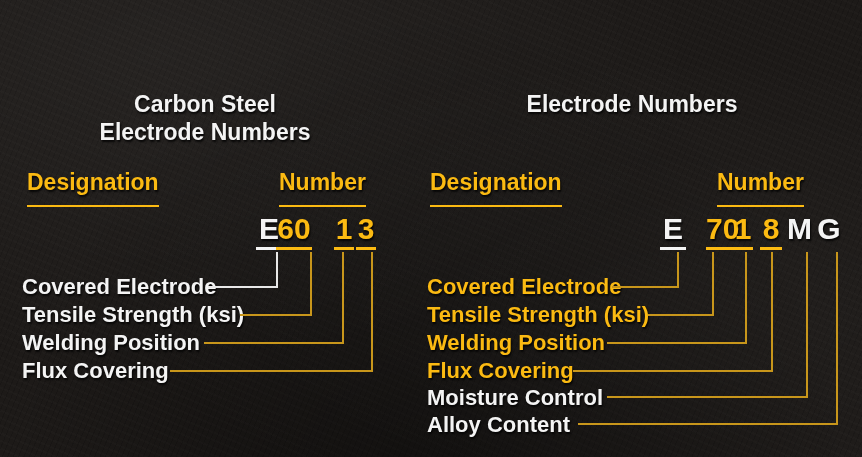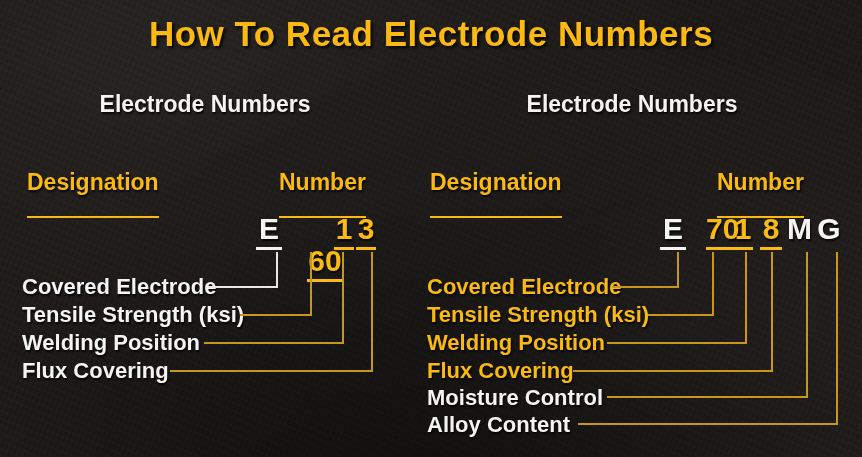--- a/index.html
+++ b/index.html
@@ -29,21 +29,21 @@
   }
   .heading{
     text-align:center;color:var(--white-text);font-weight:bold;
     font-size:23px;line-height:28px;
     text-shadow:1px 2px 2px rgba(0,0,0,0.8);
   }
   .heading-left{left:45px;top:90px;width:320px;}
   .heading-right{left:462px;top:90px;width:340px;}
   .col-label{
     color:var(--gold-text);font-size:23px;font-weight:bold;
-    border-bottom:2px solid var(--gold-text);padding-bottom:20px;
+    border-bottom:2px solid var(--gold-text);padding-bottom:9px;
     text-shadow:1px 2px 2px rgba(0,0,0,0.8);
   }
   .code-char{
     top:212px;font-size:30px;font-weight:bold;line-height:34px;
     display:inline-block;text-align:center;padding-bottom:1px;
     text-shadow:1px 2px 2px rgba(0,0,0,0.8);
   }
   .code-gold{color:var(--gold-text);border-bottom:3px solid var(--gold-text);}
   .code-white{color:var(--white-text);border-bottom:3px solid var(--white-text);}
   .code-plain{color:var(--white-text);}
@@ -56,36 +56,36 @@
   .line{background:var(--gold-line);}
   .line-white{background:#E8E8E8;}
   .vline{width:2px;}
   .hline{height:2px;}
 </style>
 </head>
 <body>
 
 <div class="stage">
 
-  <div class="abs title">How To Read Electrode Numbers</div>
 
   <div class="abs heading heading-left">
+    <div>Carbon Steel</div>
     <div>Electrode Numbers</div>
   </div>
   <div class="abs heading heading-right">
     <div>Electrode Numbers</div>
   </div>
 
   <div class="abs col-label" style="left:27px;top:169px;">Designation</div>
   <div class="abs col-label" style="left:279px;top:169px;">Number</div>
   <div class="abs col-label" style="left:430px;top:169px;">Designation</div>
   <div class="abs col-label" style="left:717px;top:169px;">Number</div>
 
   <span class="abs code-char code-white" style="left:256px;min-width:26px;">E</span>
-  <span class="abs code-char code-gold" style="left:307px;min-width:36px;margin-top:32px;">60</span>
+  <span class="abs code-char code-gold" style="left:276px;min-width:36px;">60</span>
   <span class="abs code-char code-gold" style="left:334px;min-width:20px;">1</span>
   <span class="abs code-char code-gold" style="left:356px;min-width:20px;">3</span>
 
   <span class="abs code-char code-white" style="left:660px;min-width:26px;">E</span>
   <span class="abs code-char code-gold" style="left:690px;min-width:32px;margin-left:16px;">70</span>
   <span class="abs code-char code-gold" style="left:733px;min-width:20px;">1</span>
   <span class="abs code-char code-gold" style="left:760px;min-width:22px;">8</span>
   <span class="abs code-char code-plain" style="left:787px;min-width:24px;">M</span>
   <span class="abs code-char code-plain" style="left:817px;min-width:24px;">G</span>
 

